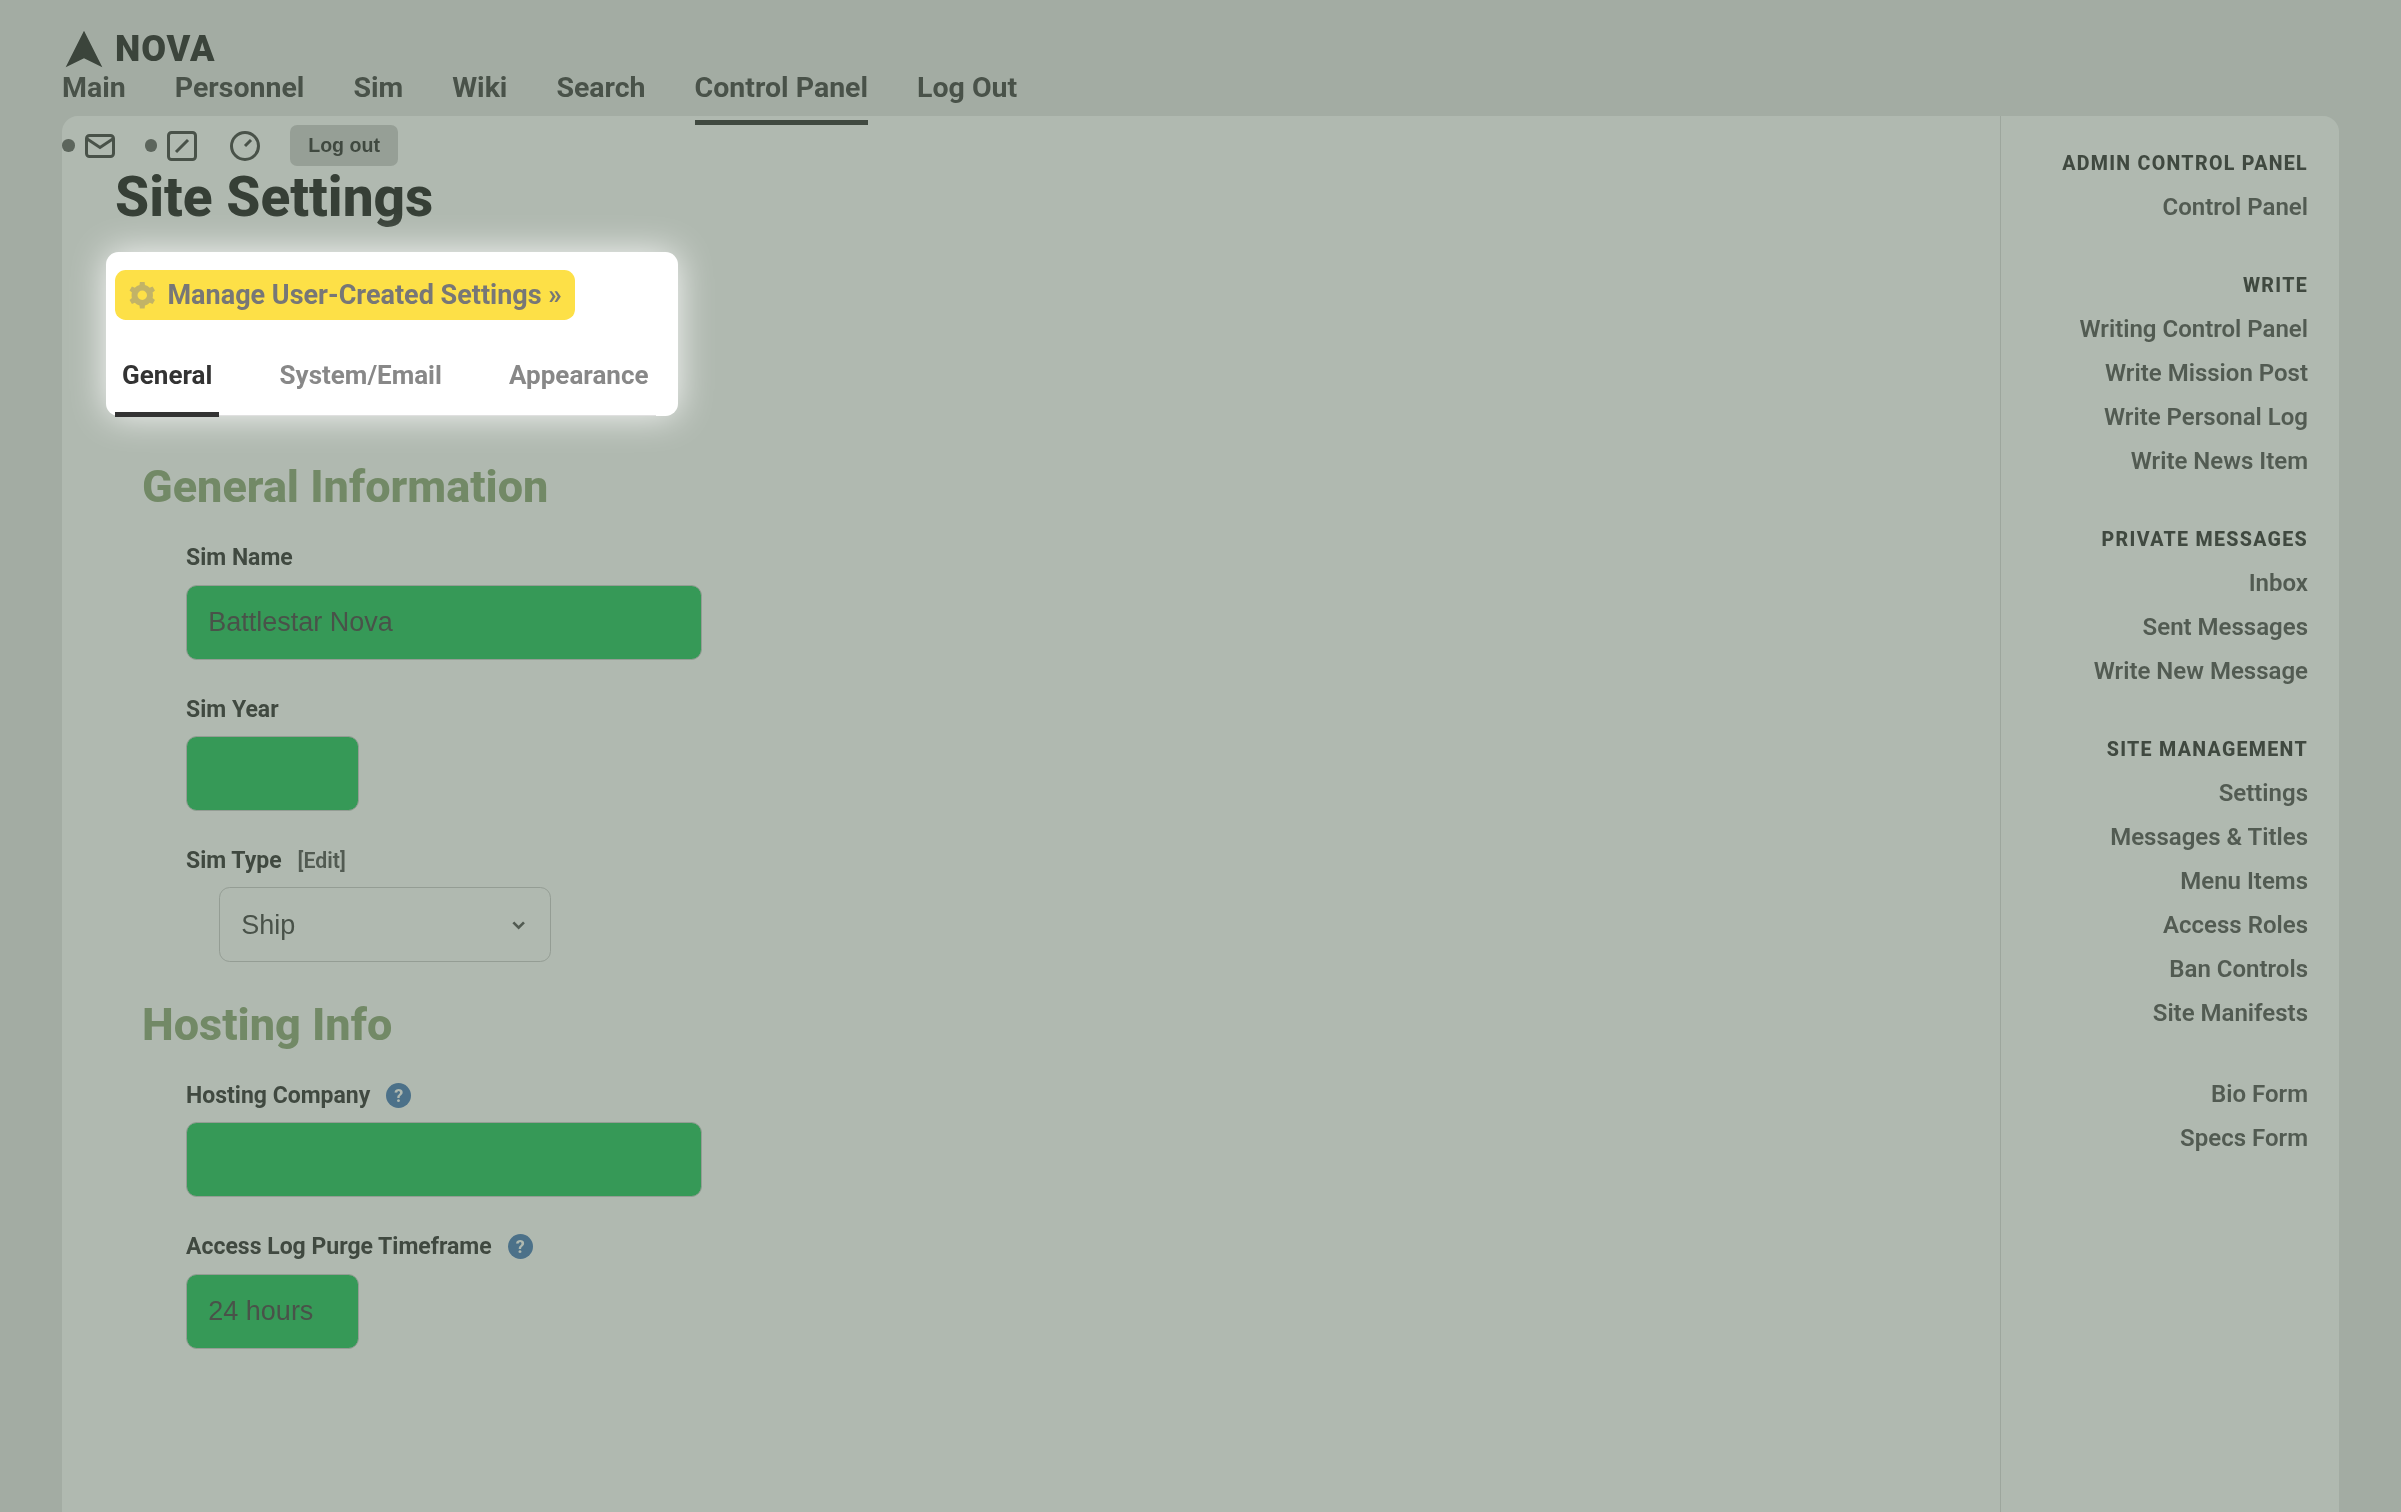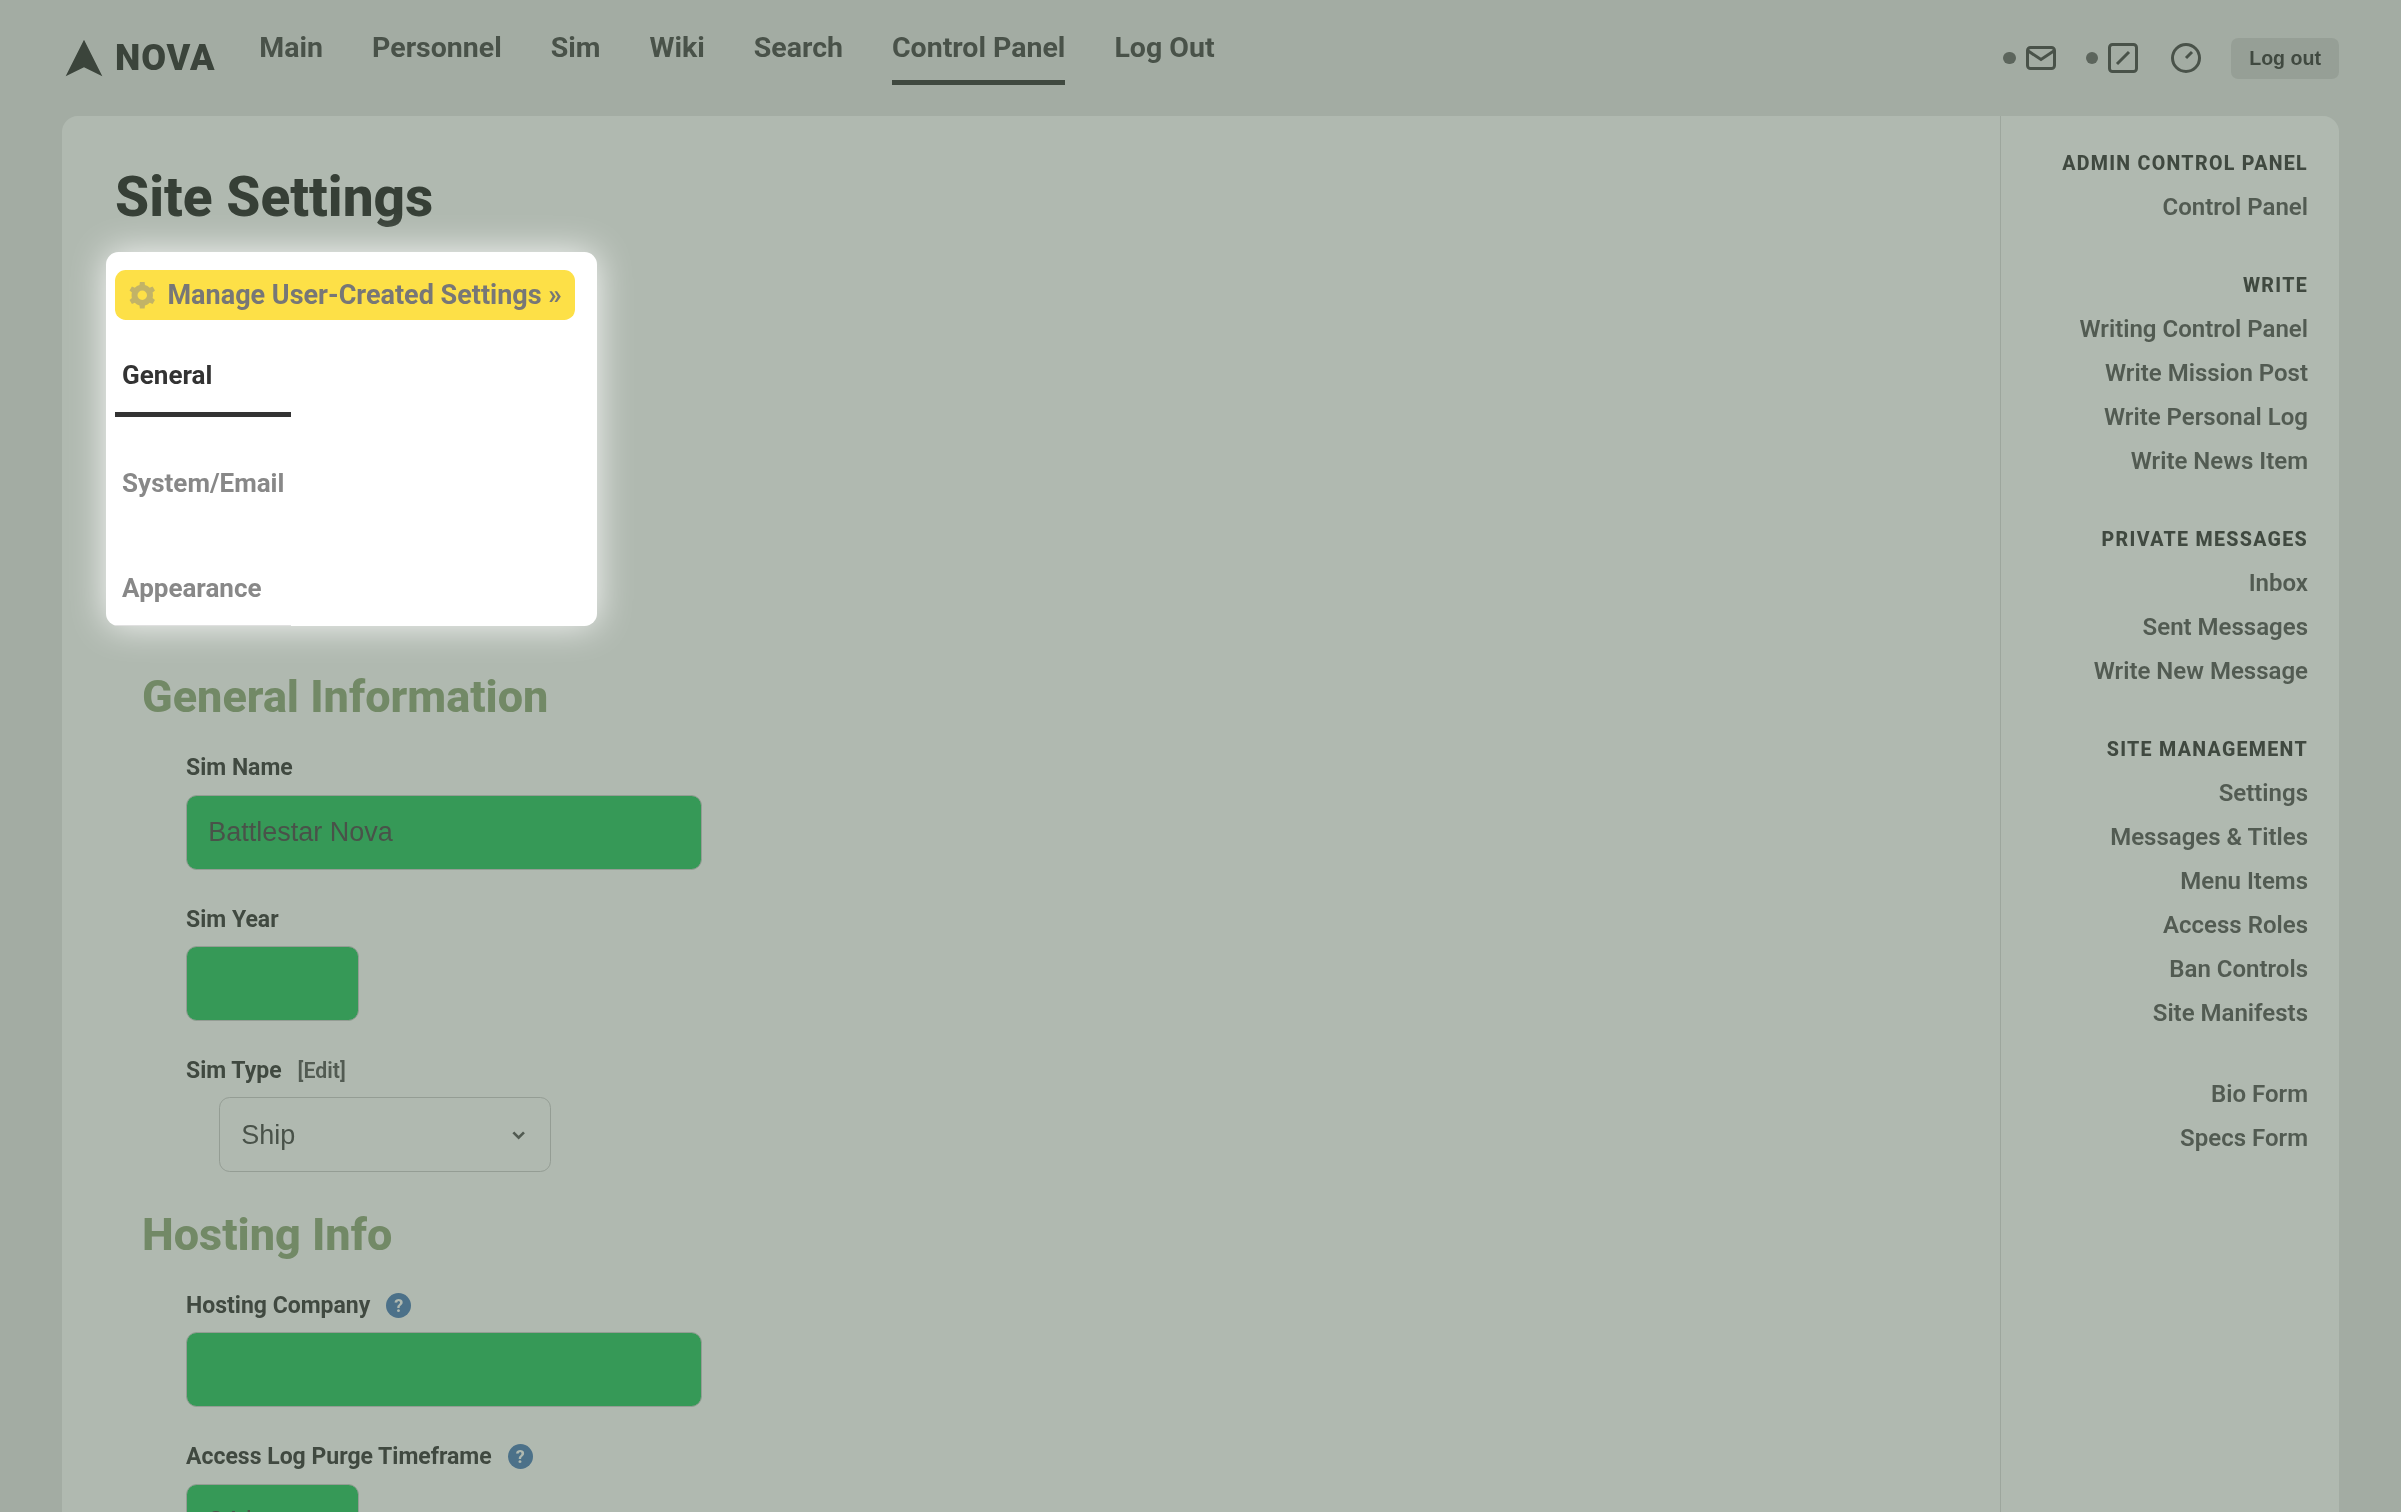--- a/index.html
+++ b/index.html
@@ -13,23 +13,23 @@
 }
 .dim-overlay {
   position: fixed;
   inset: 0;
   background: rgba(80,100,80,0.45);
   pointer-events: none;
   z-index: 100;
 }
 .top-nav {
   display: flex;
-  align-items: center;
   padding: 27px 62px;
   height: 116px;
+  flex-direction: column;
 }
 .logo {
   display: flex;
   align-items: center;
   gap: 9px;
   margin-right: 44px;
 }
 .logo svg { width: 44px; height: 44px; }
 .logo-text {
   font-size: 36px;
@@ -124,21 +124,20 @@
   opacity: 0.5;
 }
 .tabs {
   display: flex;
   gap: 53px;
   border-bottom: 1.8px solid #e0e0e0;
   margin-bottom: 44px;
   position: relative;
   z-index: 200;
   width: fit-content;
-  flex-direction: column;
 }
 .highlight-wrap {
   position: relative;
   z-index: 200;
   background: #fff;
   border-radius: 12.5px;
   padding: 18px 22px 0 9px;
   margin-left: -9px;
   margin-top: -18px;
   box-shadow: 0 0 36px rgba(255,255,255,0.9);

